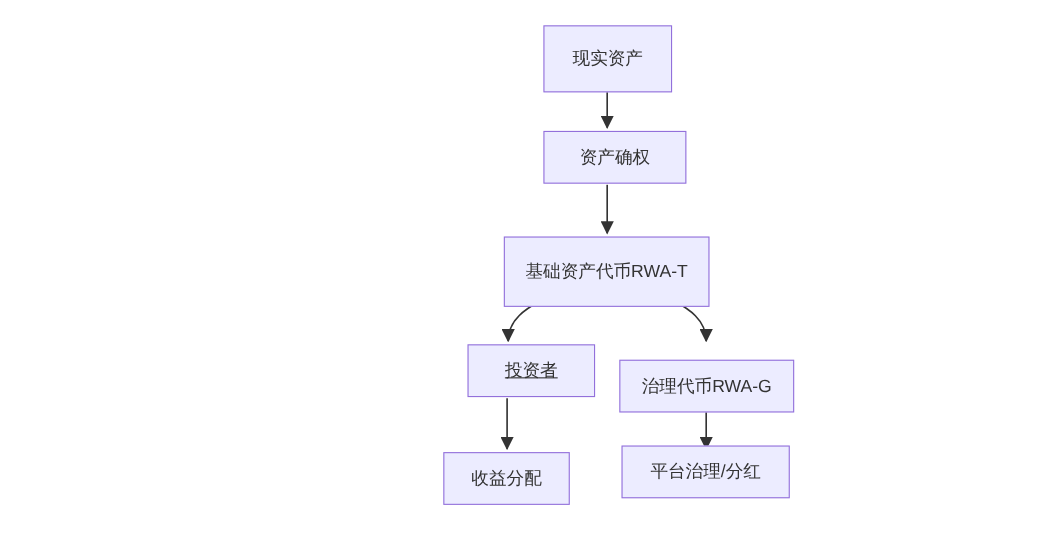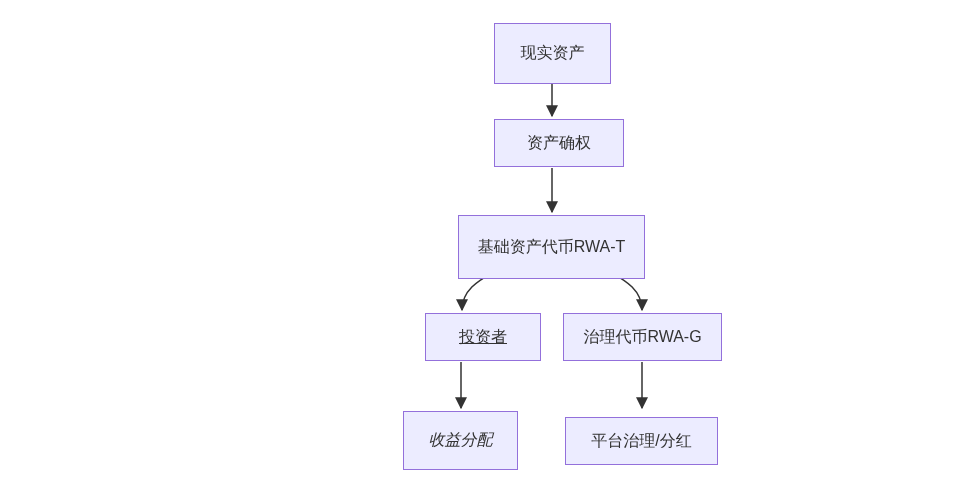--- a/index.html
+++ b/index.html
@@ -38,23 +38,23 @@
     align-items: center;
     justify-content: center;
     text-align: center;
     white-space: nowrap;
   }
   
   .node-real-asset        { left: 494px; top: 11px;  width: 117px; height: 61px; margin-top: 12px; }
   .node-asset-confirm     { left: 494px; top: 119px; width: 130px; height: 48px; }
   .node-base-token        { left: 458px; top: 215px; width: 187px; height: 64px; }
   .node-investor          { left: 425px; top: 313px; width: 116px; height: 48px; text-decoration: underline; }
-  .node-governance-token  { left: 563px; top: 313px; width: 159px; height: 48px; }
-  .node-revenue-dist      { left: 403px; top: 411px; width: 115px; height: 59px; font-style: italic; }
-  .node-platform-gov      { left: 565px; top: 417px; width: 153px; height: 48px; }
+  .node-governance-token  { left: 563px; top: 327px; width: 159px; height: 48px; }
+  .node-revenue-dist      { left: 403px; top: 411px; width: 115px; height: 48px; }
+  .node-platform-gov      { left: 565px; top: 405px; width: 153px; height: 48px; }
 </style>
 </head>
 <body>
 
 <div class="canvas">
 
   <svg class="edges-layer" width="960" height="492" viewBox="0 0 960 492" xmlns="http://www.w3.org/2000/svg">
     <defs>
       <marker id="arrowhead" viewBox="0 0 10 10" refX="9" refY="5" markerWidth="8" markerHeight="8" orient="auto">
         <path d="M0,0 L10,5 L0,10 z" fill="#333333"></path>

